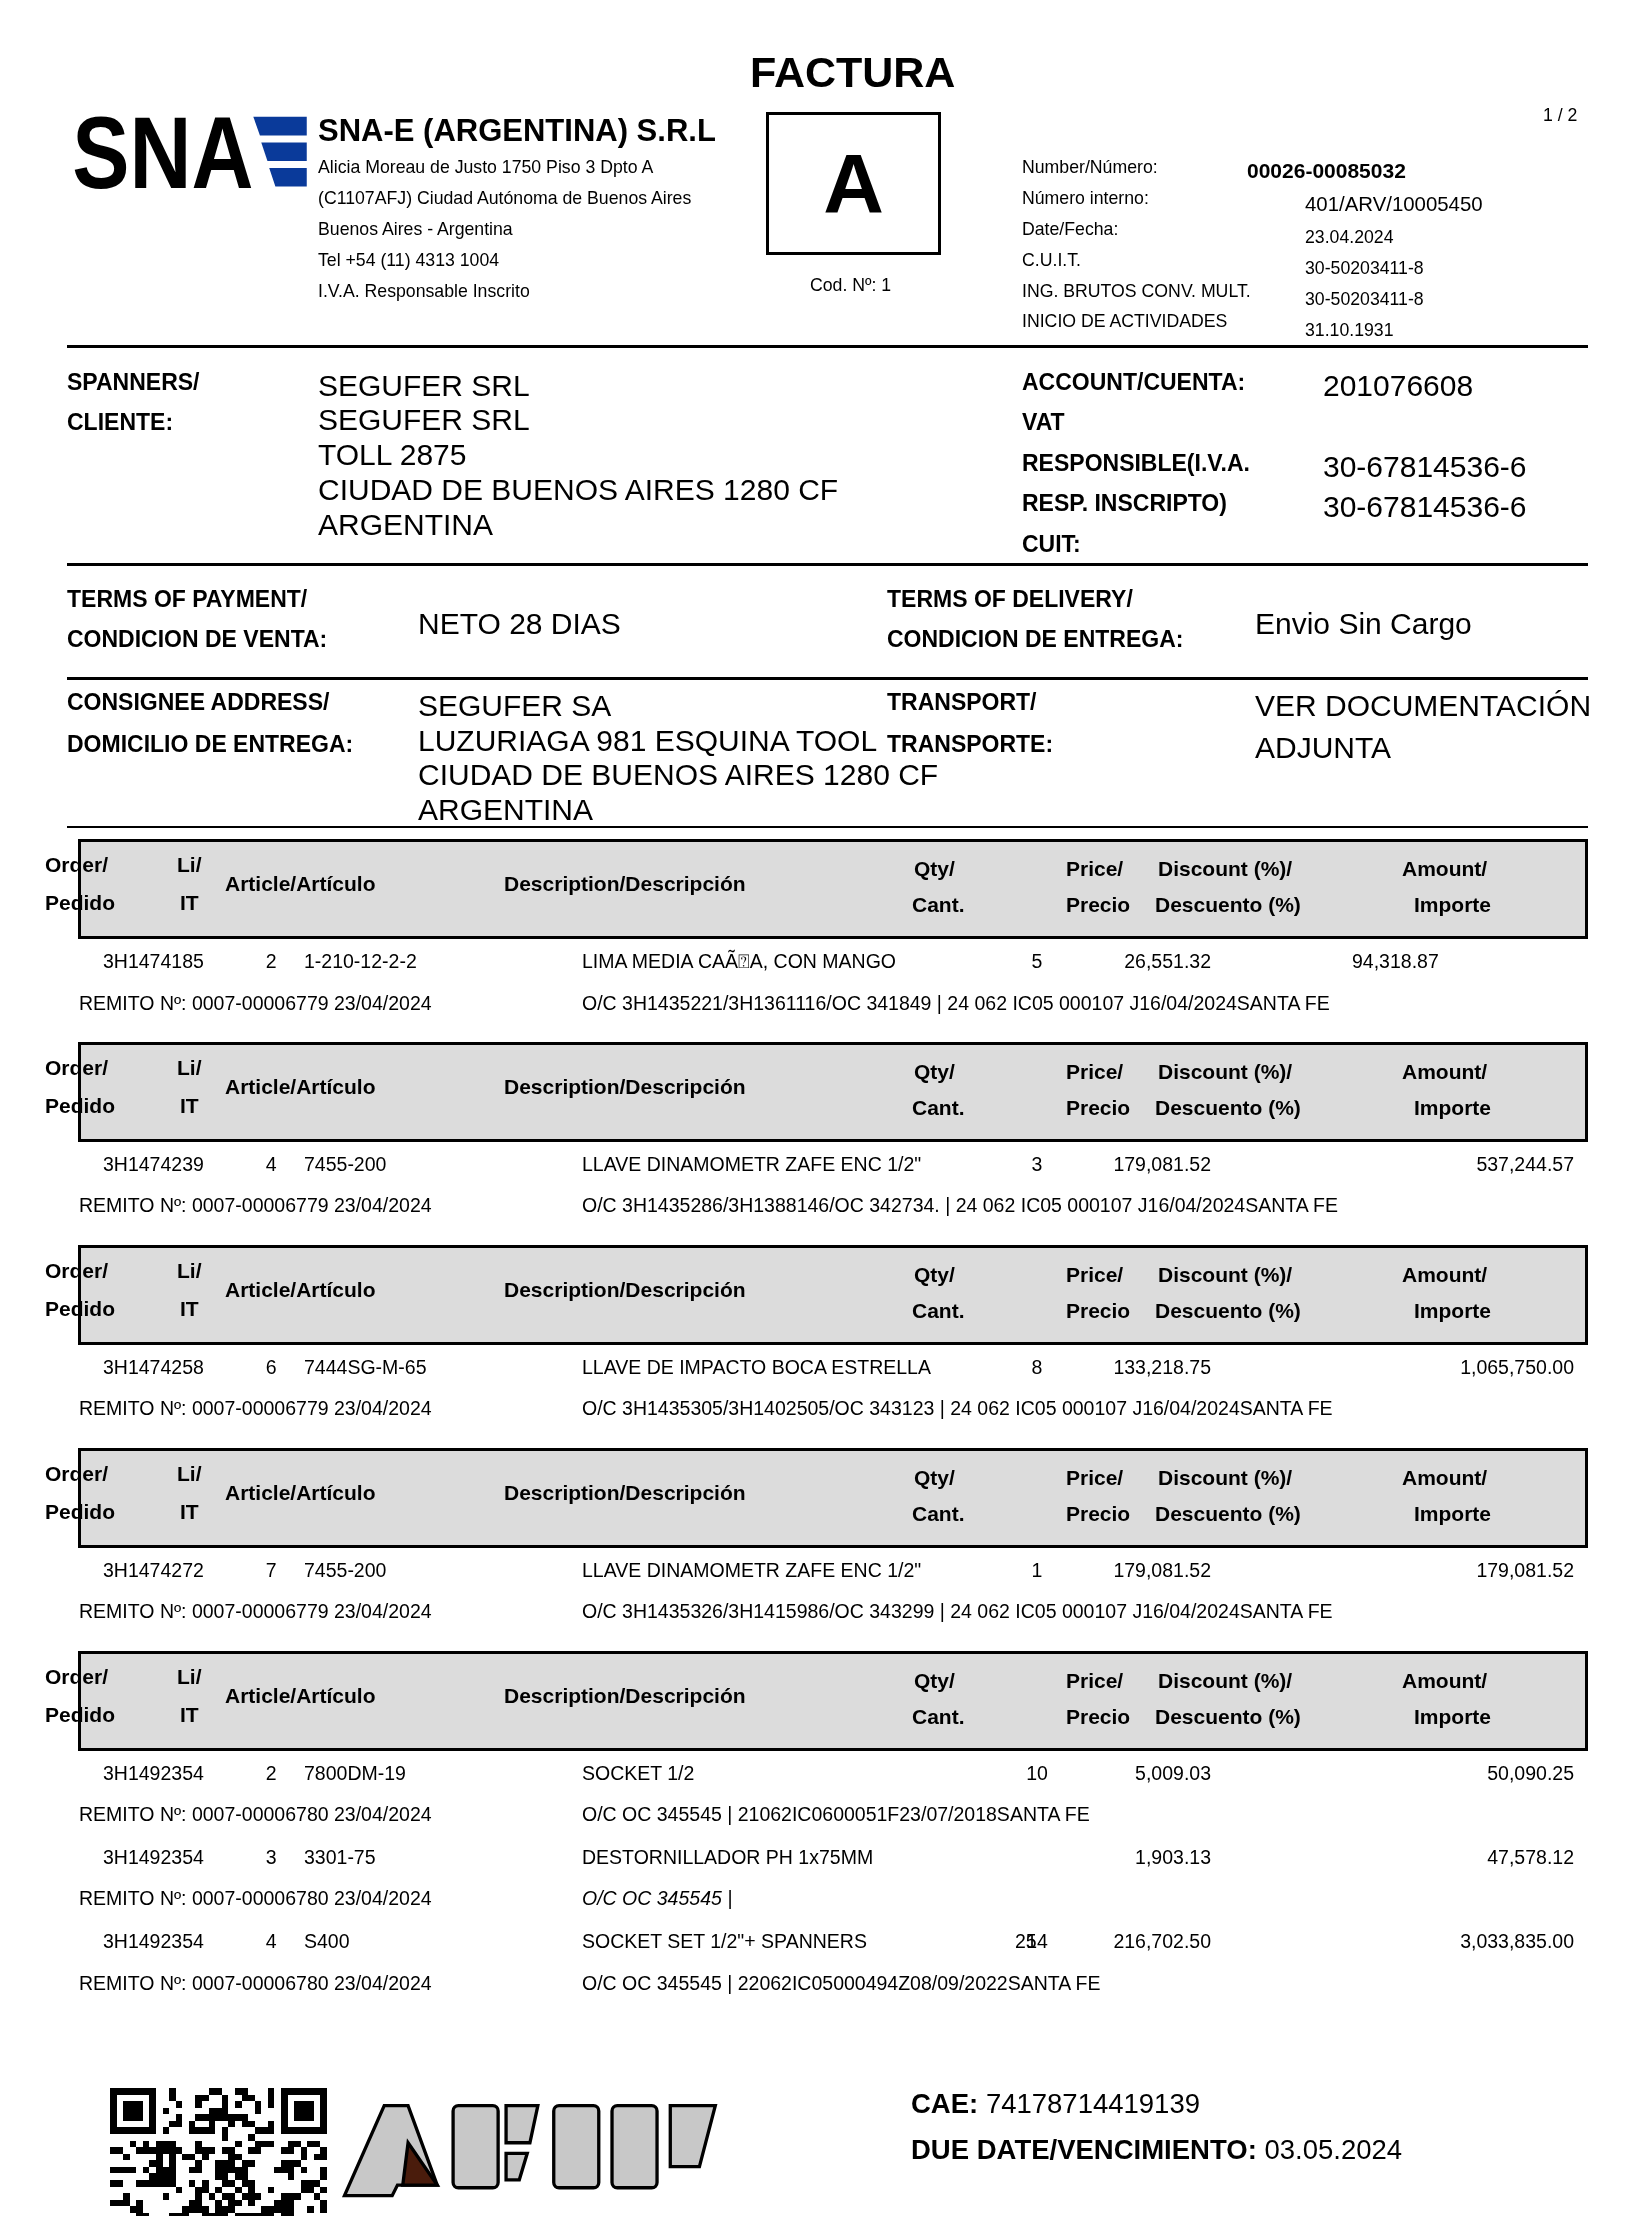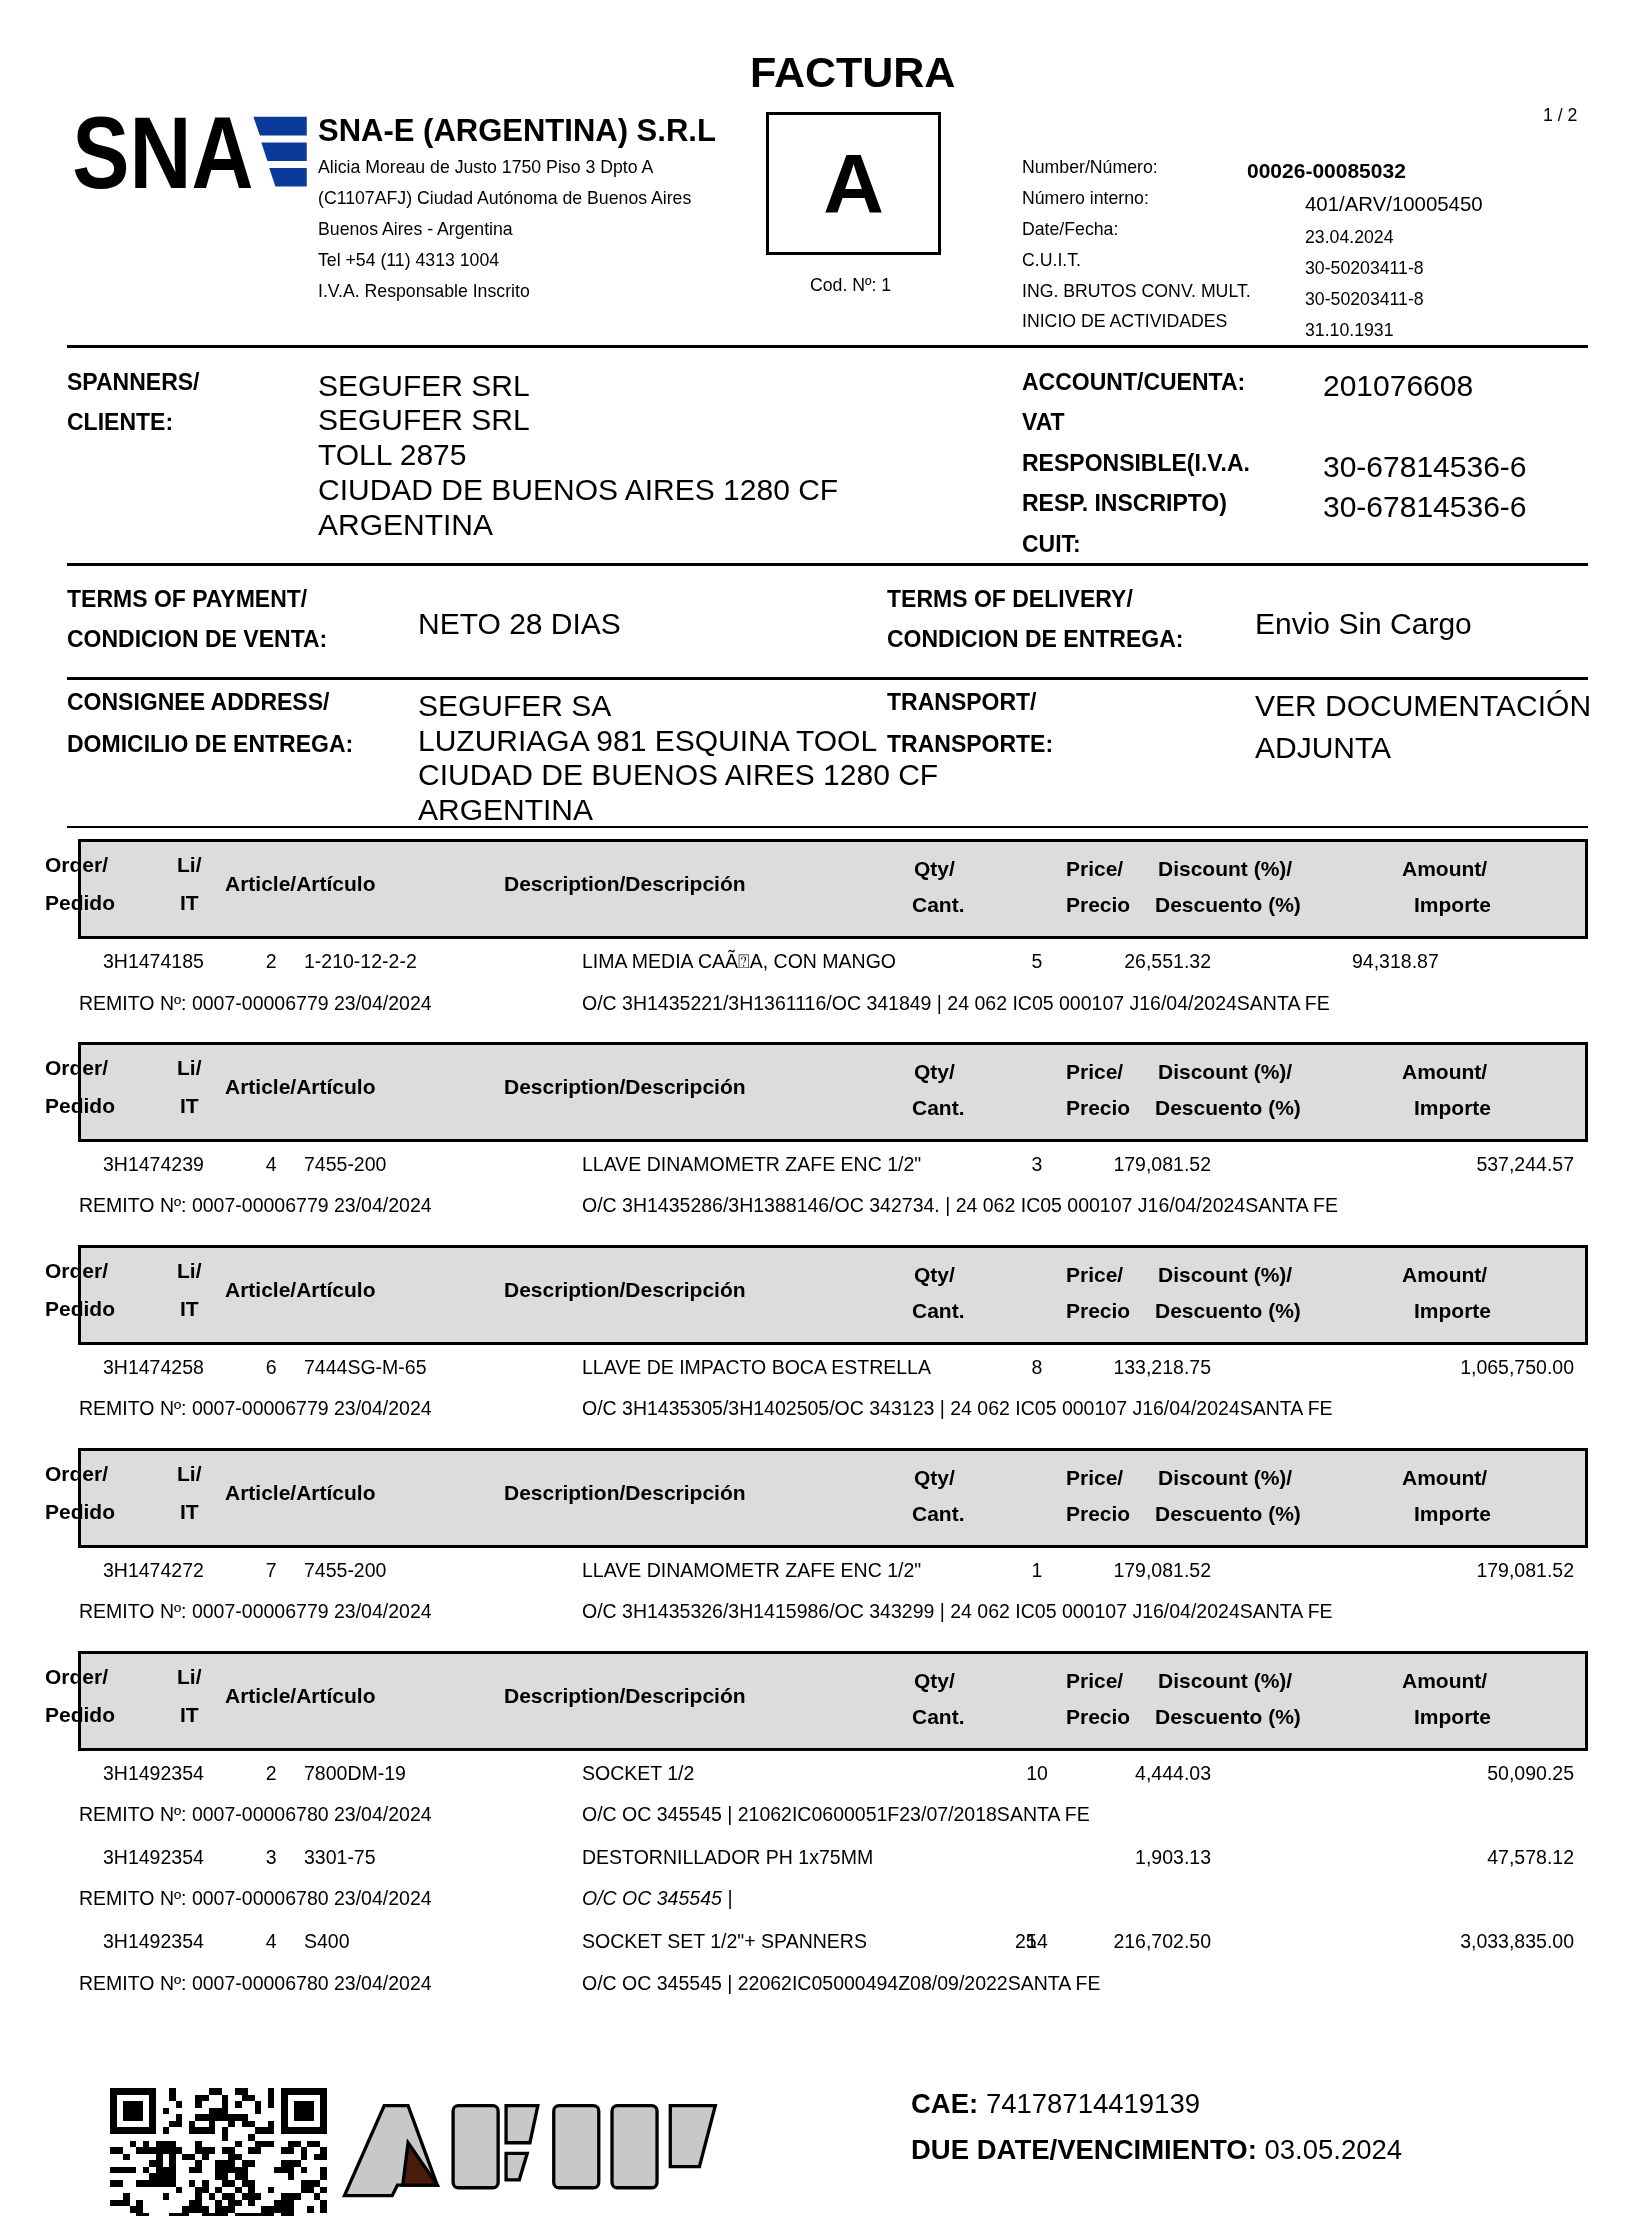--- a/index.html
+++ b/index.html
@@ -224,21 +224,21 @@
       <div class="th" style="left: 1077px; top: 7.5px;">Discount (%)/</div>
       <div class="th" style="left: 1074px; top: 44px;">Descuento (%)</div>
       <div class="th" style="left: 1321px; top: 7.5px;">Amount/</div>
       <div class="th" style="left: 1333px; top: 44px;">Importe</div>
     </div>
     <div class="td" style="top: 1762px; left: 103px;">3H1492354</div>
     <div class="td" style="top: 1762px; left: 258px; width: 26.6px; text-align: center;">2</div>
     <div class="td" style="top: 1762px; left: 304px;">7800DM-19</div>
     <div class="td" style="top: 1762px; left: 582px;">SOCKET 1/2</div>
     <div class="td" style="top: 1762px; left: 1015px; width: 44px; text-align: center;">10</div>
-    <div class="td" style="top: 1762px; left: 1034px; width: 177px; text-align: right;">4,444.03</div>
+    <div class="td" style="top: 1762px; left: 1034px; width: 177px; text-align: right;">5,009.03</div>
     <div class="td" style="top: 1762px; left: 1241px; width: 89px; text-align: center;"></div>
     <div class="td" style="top: 1762px; left: 1352px; width: 222px; text-align: right;">50,090.25</div>
     <div class="td" style="top: 1803px; left: 79px;">REMITO Nº: 0007-00006780 23/04/2024</div>
     <div class="td" style="top: 1803px; left: 582px;">O/C OC 345545 |  21062IC0600051F23/07/2018SANTA FE</div>
     <div class="td" style="top: 1846px; left: 103px;">3H1492354</div>
     <div class="td" style="top: 1846px; left: 258px; width: 26.6px; text-align: center;">3</div>
     <div class="td" style="top: 1846px; left: 304px;">3301-75</div>
     <div class="td" style="top: 1846px; left: 582px;">DESTORNILLADOR PH 1x75MM</div>
     <div class="td" style="top: 1930px; left: 1015px; width: 44px; text-align: left;">25</div>
     <div class="td" style="top: 1846px; left: 1034px; width: 177px; text-align: right;">1,903.13</div>

